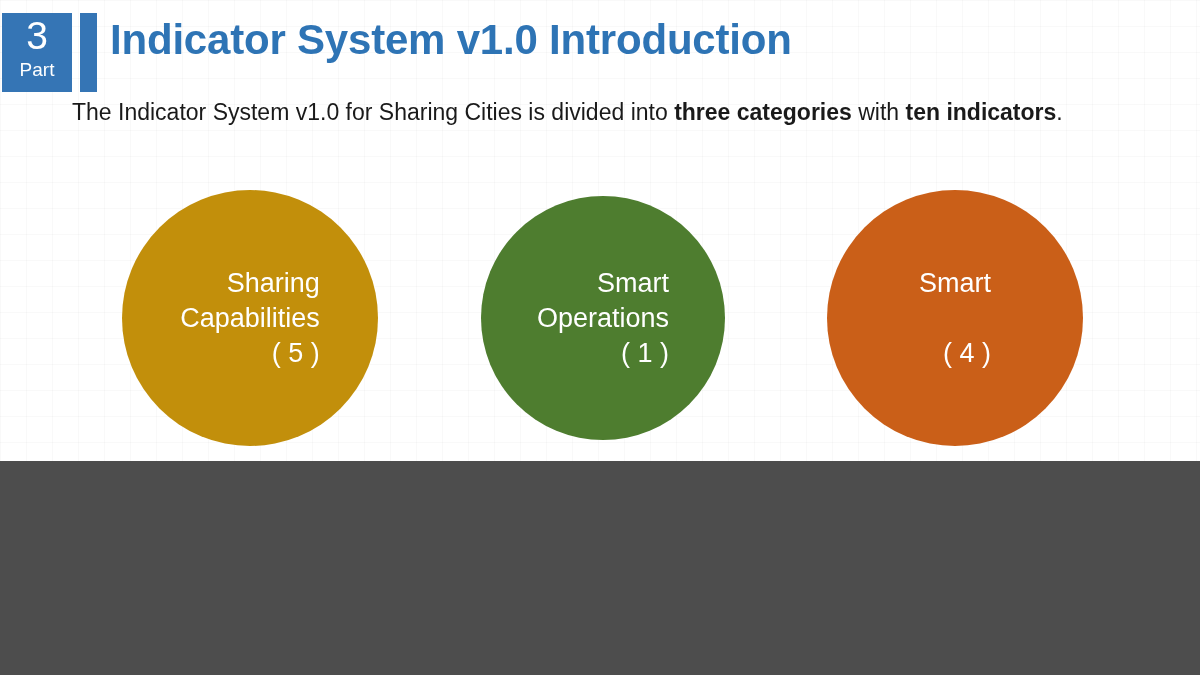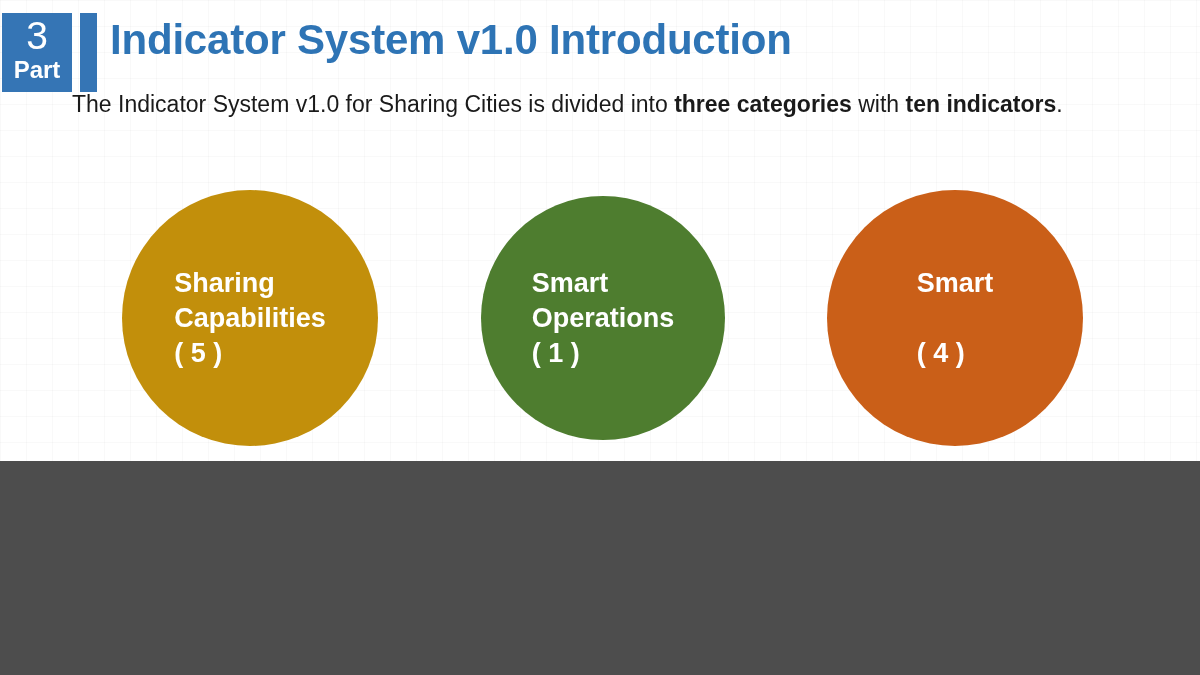--- a/index.html
+++ b/index.html
@@ -45,23 +45,23 @@
     box-sizing: border-box;
     padding-top: 2px;
   }
   #part-badge .num {
     font-size: 39px;
     line-height: 42px;
     font-weight: 400;
     letter-spacing: 0px;
   }
   #part-badge .lbl {
-    font-size: 24px;
+    font-size: 19px;
     line-height: 22px;
-    font-weight: 700;
+    font-weight: 400;
     margin-top: 2px;
   }
   #header-bar {
     position: absolute;
     left: 80px;
     top: 13px;
     width: 17px;
     height: 79px;
     background: #3575B5;
   }
@@ -74,38 +74,38 @@
     font-weight: 700;
     color: #2E74B5;
     white-space: nowrap;
     letter-spacing: -0.2px;
   }
 
   
   #intro {
     position: absolute;
     left: 72px;
-    top: 88px;
+    top: 96px;
     width: 1040px;
     font-size: 23px;
     line-height: 32px;
     color: #1a1a1a;
   }
   #intro b { font-weight: 700; }
 
   
   .circle {
     position: absolute;
     border-radius: 50%;
     display: flex;
     align-items: center;
     justify-content: center;
-    text-align: left;
+    text-align: right;
     color: #ffffff;
-    font-weight: 700;
+    font-weight: 400;
   }
   .circle .ctext {
     font-size: 27px;
     line-height: 35px;
     padding: 0 14px;
   }
   #circle-0 {
     left: 122px; top: 190px;
     width: 256px; height: 256px;
     background: #C28F0B;

